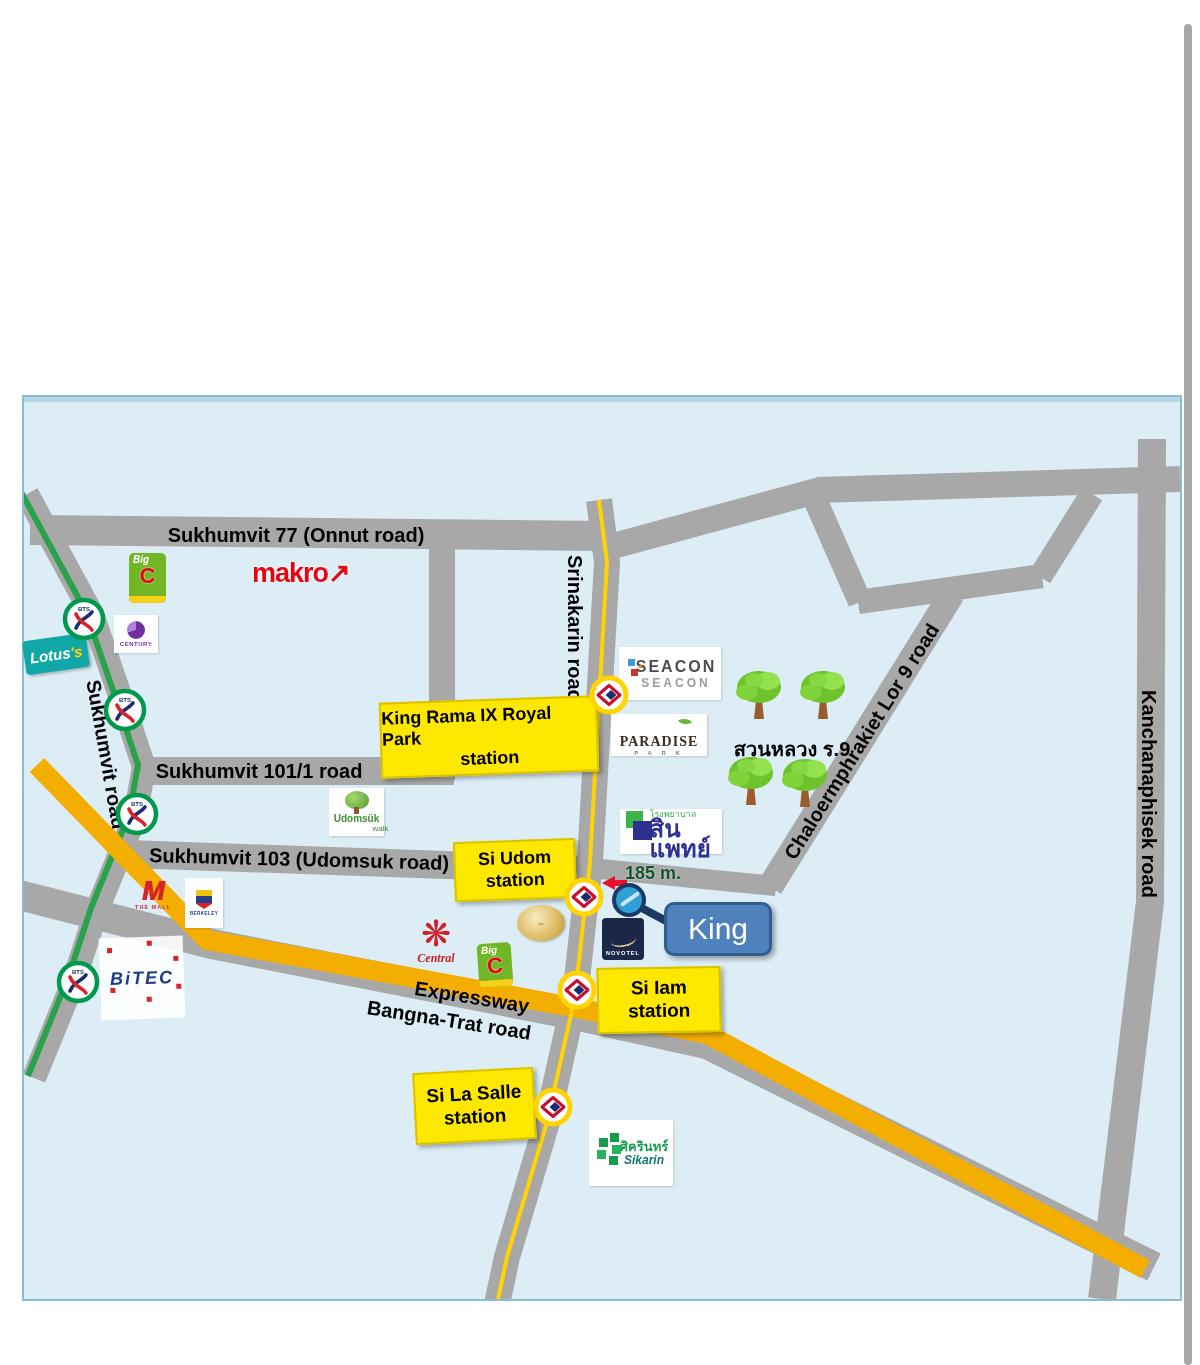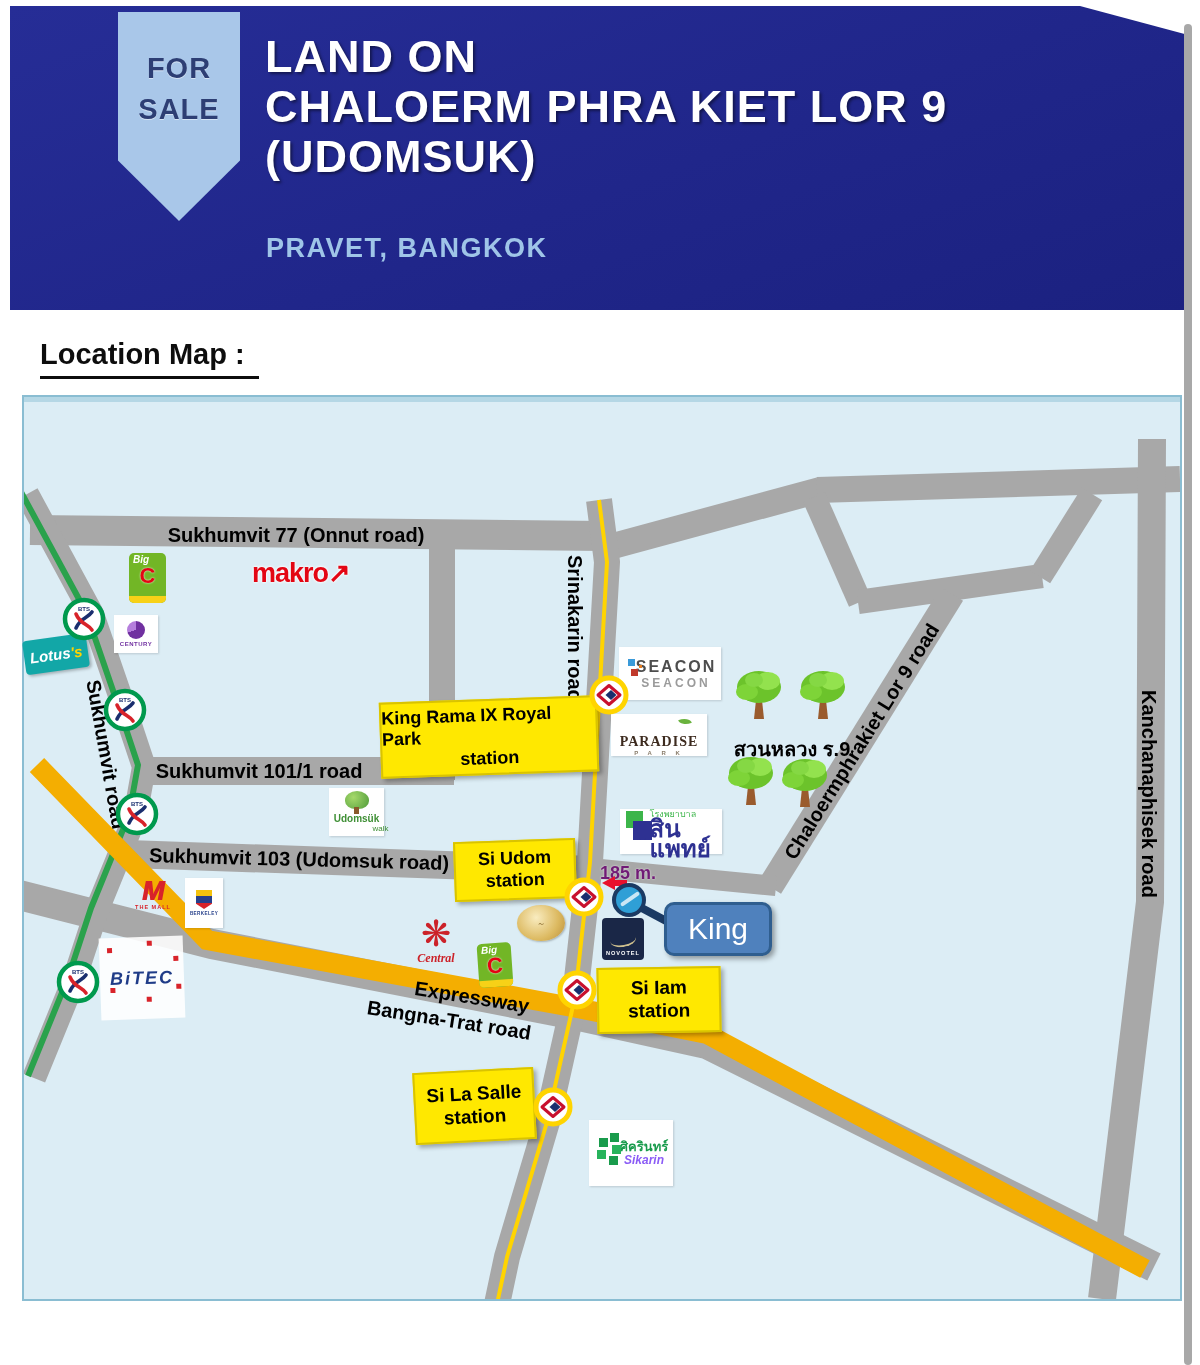--- a/index.html
+++ b/index.html
@@ -119,58 +119,45 @@
   .hospital .t2{color:#2e3192;font-weight:bold;font-size:24px;line-height:20px;}
   .novotel{background:#1a2747;border-radius:4px;display:flex;flex-direction:column;
            align-items:center;justify-content:flex-end;padding-bottom:4px;box-sizing:border-box;}
   .novotel .arc{width:26px;height:13px;border-bottom:2px solid #cfc08e;border-radius:50%;
                 transform:rotate(-10deg);margin-bottom:3px;}
   .novotel .t{color:#fff;font-size:5.6px;letter-spacing:1px;font-weight:bold;}
   .sikarin{display:flex;flex-direction:column;align-items:center;justify-content:center;}
   .sikarin .px{position:absolute;left:10px;top:18px;width:9px;height:9px;background:#199b4c;
         box-shadow:11px -5px 0 #199b4c,13px 7px 0 #27b35c,-2px 12px 0 #27b35c,10px 18px 0 #199b4c;}
   .sikarin .t1{color:#199b4c;font-size:13px;font-weight:bold;margin-left:26px;line-height:15px;}
-  .sikarin .t2{color:#8b5cf6;font-size:12px;font-weight:800;font-style:italic;margin-left:26px;line-height:13px;}
-
-  
-  .site-distance{position:absolute;color:#701a75;font-weight:800;font-size:18px;z-index:12;
-                 text-shadow:0 0 2px rgba(255,255,255,.8);}
+  .sikarin .t2{color:#0f766e;font-size:12px;font-weight:800;font-style:italic;margin-left:26px;line-height:13px;}
+
+  
+  .site-distance{position:absolute;color:#14532d;font-weight:800;font-size:18px;z-index:12;
+                 text-shadow:0 0 2px rgba(255,255,255,.8);margin-left:25px;}
   .red-arrow{position:absolute;width:0;height:0;border-top:7px solid transparent;border-bottom:7px solid transparent;
              border-right:13px solid #e8112d;z-index:12;}
   .red-arrow-tail{position:absolute;width:13px;height:6px;background:#e8112d;z-index:12;}
   .site-circle{position:absolute;width:34px;height:34px;border-radius:50%;background:#2f9fd6;
                border:4px solid #1b3a63;box-sizing:border-box;z-index:13;}
   .site-circle::after{content:"";position:absolute;left:3px;top:10px;width:22px;height:4px;background:rgba(255,255,255,.75);
                transform:rotate(-35deg);border-radius:2px;}
   .site-pointer{position:absolute;width:40px;height:8px;background:#1b3a63;transform-origin:0 50%;
                 transform:rotate(28deg);z-index:12;border-radius:3px;}
   .site-box{position:absolute;background:#4f81bd;border:3px solid #2f5e8f;border-radius:10px;
             display:flex;align-items:center;justify-content:center;color:#fff;font-size:30px;
             z-index:14;box-shadow:3px 3px 5px rgba(0,0,0,.35);}
 </style>
 </head>
 <body>
 
 <div id="page">
 
-  <div class="abs banner">
-    <div class="abs ribbon">
-      <div>FOR</div>
-      <div>SALE</div>
-    </div>
-    <div class="abs title">
-      <div>LAND ON</div>
-      <div>CHALOERM PHRA KIET LOR 9</div>
-      <div>(UDOMSUK)</div>
-    </div>
-    <div class="abs subtitle">PRAVET, BANGKOK</div>
-  </div>
   <div class="abs notch"></div>
 
-  <div class="abs heading">Location Map :</div>
 
   <div class="abs map">
 
     <svg class="roads" viewBox="0 0 1156 902">
 
       <polyline points="-5,498 188,547 551,618 683,647 1130,870" fill="none" stroke="#a8a8a8" stroke-width="30"></polyline>
       <polyline points="6,133 580,139" fill="none" stroke="#a8a8a8" stroke-width="30"></polyline>
       <polyline points="578,152 796,93" fill="none" stroke="#a8a8a8" stroke-width="26"></polyline>
       <polyline points="793,93 1156,82" fill="none" stroke="#a8a8a8" stroke-width="26"></polyline>
       <polyline points="790,100 836,205" fill="none" stroke="#a8a8a8" stroke-width="24"></polyline>

